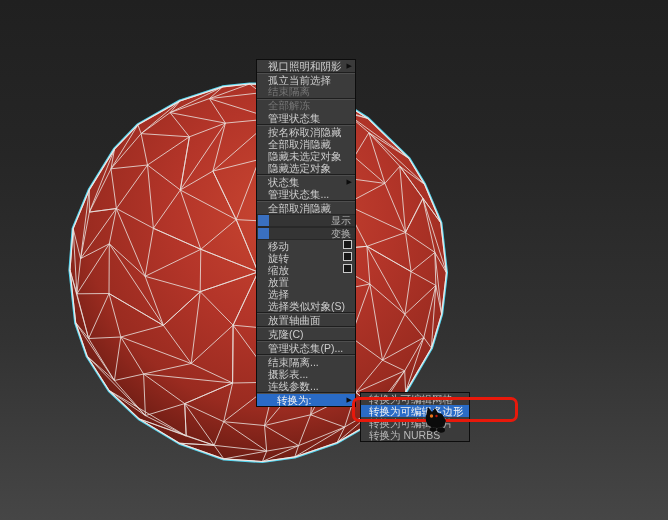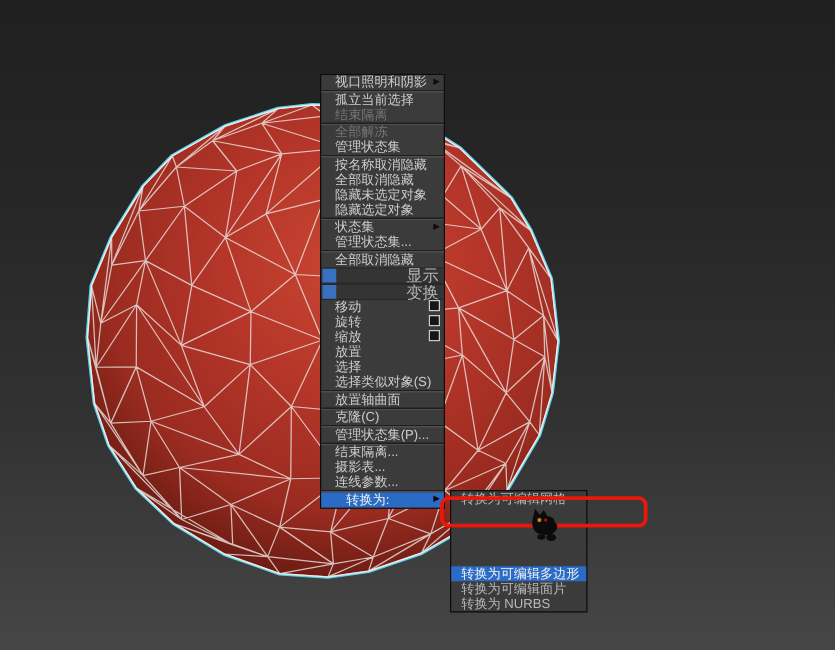--- a/index.html
+++ b/index.html
@@ -18,45 +18,45 @@
   .quad-menu{
     position:absolute;left:256px;top:59px;width:100px;z-index:10;
     background:#3b3b3b;border:1px solid #0d0d0d;box-sizing:border-box;
     font-size:10.5px;color:#cdcdcd;
   }
   .menu-row{
     height:12px;line-height:12px;padding-left:11px;
     display:flex;align-items:flex-start;white-space:nowrap;overflow:hidden;
   }
   .menu-row .lbl{pointer-events:none;}
-  .menu-row.disabled{color:#757575;}
+  .menu-row.disabled{color:#757575;font-family:Liberation Mono, monospace;}
   .menu-row.highlighted{color:#f2f2f2;padding-left:20px;}
   .arrow-icon{
     margin-left:auto;margin-right:3px;font-size:7px;color:#0c0c0c;line-height:12px;
   }
   .settings-icon{
     margin-left:auto;margin-right:3px;width:7px;height:7px;
     border:1px solid #cicic1;border:1px solid #c9c9c9;background:#161616;flex:0 0 auto;
   }
   .menu-sep{height:2px;background:linear-gradient(180deg,#1e1e1e 0%,#1e1e1e 50%,#4e4e4e 50%,#4e4e4e 100%);}
   .quad-bar{
     height:13px;background:#343434;display:flex;align-items:center;
     border-top:1px solid #282828;border-bottom:1px solid #282828;box-sizing:border-box;
   }
   .quad-bar .chip{width:11px;height:11px;margin-left:1px;flex:0 0 auto;}
-  .quad-bar .bar-label{margin-left:auto;font-size:13px;color:#b5b5b5;padding-right:4px;line-height:13px;}
+  .quad-bar .bar-label{margin-left:auto;font-size:10px;color:#b5b5b5;padding-right:4px;line-height:13px;}
 
   
   .sub-menu{
     position:absolute;left:360px;top:392px;width:110px;z-index:12;
     background:#3b3b3b;border:1px solid #0d0d0d;box-sizing:border-box;
     font-size:10.5px;color:#b9b9b9;
   }
   .sub-menu .menu-row{padding-left:8px;}
-  .sub-menu .menu-row.highlighted{color:#f2f2f2;margin-top:48px;}
+  .sub-menu .menu-row.highlighted{color:#f2f2f2;}
 
   
   .annotation-rect{
     position:absolute;left:352px;top:397px;width:160px;height:19px;z-index:30;
     border:3px solid #e8190b;border-radius:7px;pointer-events:none;
   }
   .cursor-icon{position:absolute;left:423px;top:406px;z-index:40;pointer-events:none;}
 </style>
 </head>
 <body>

